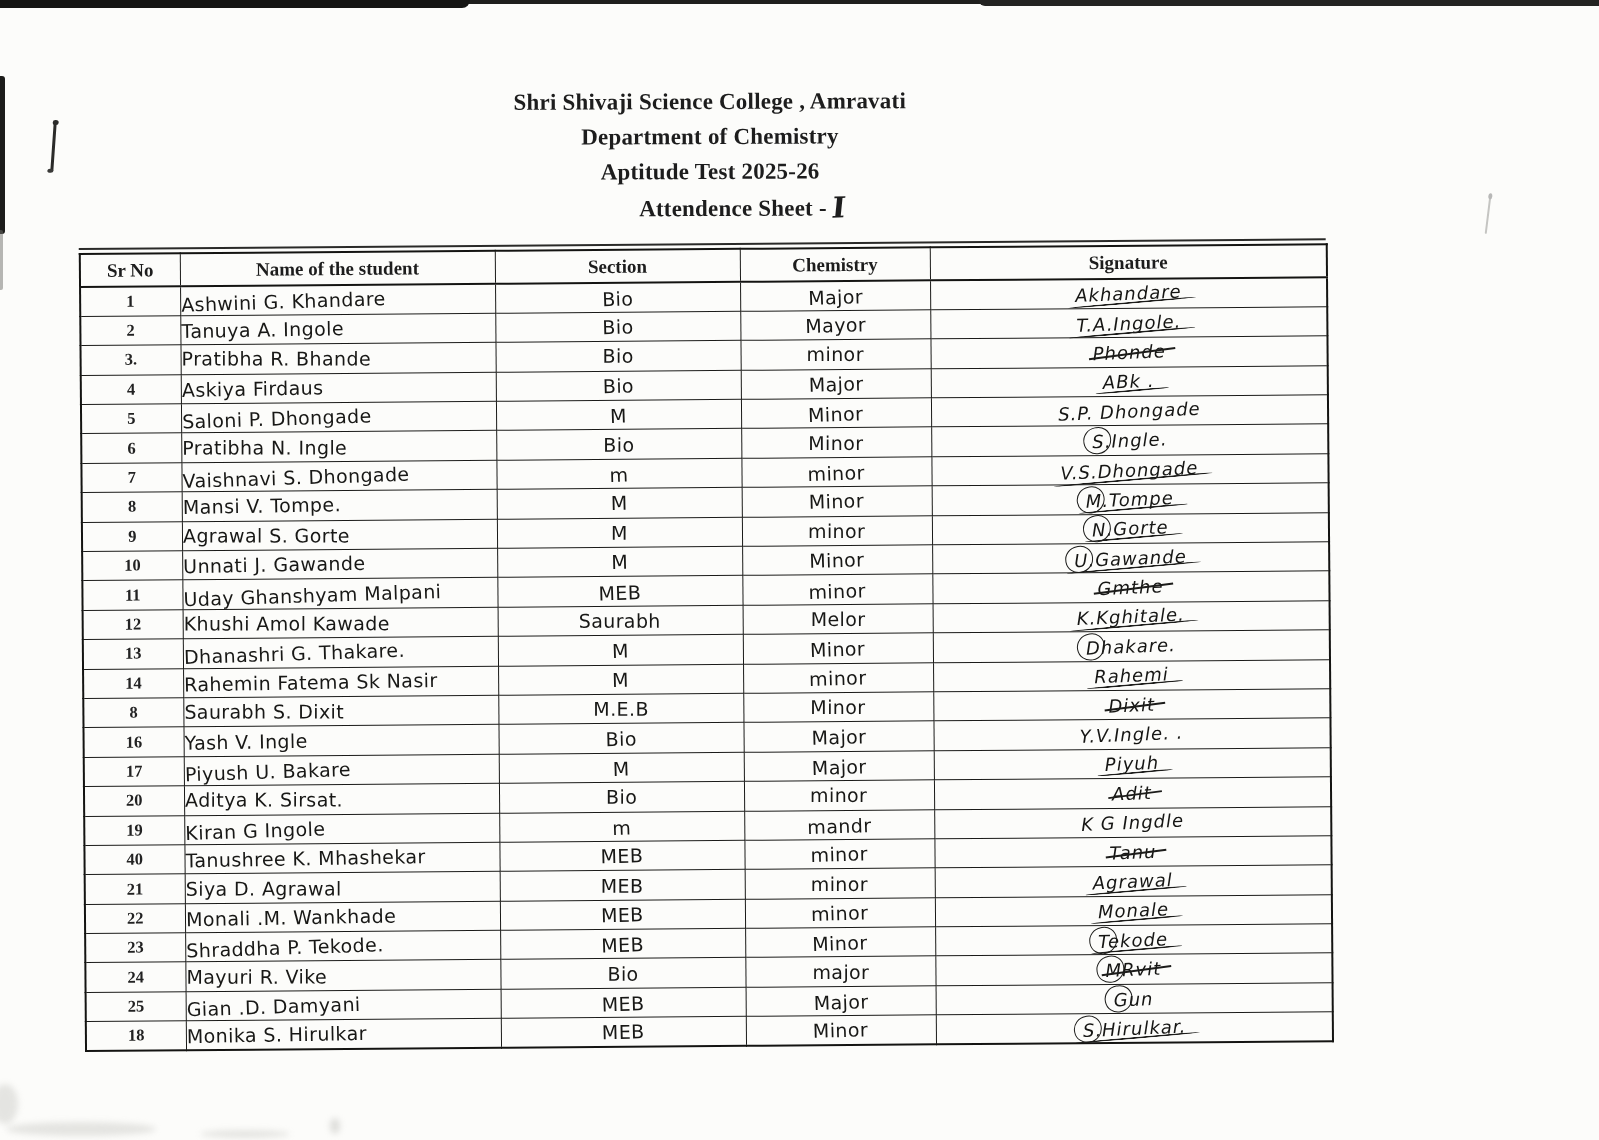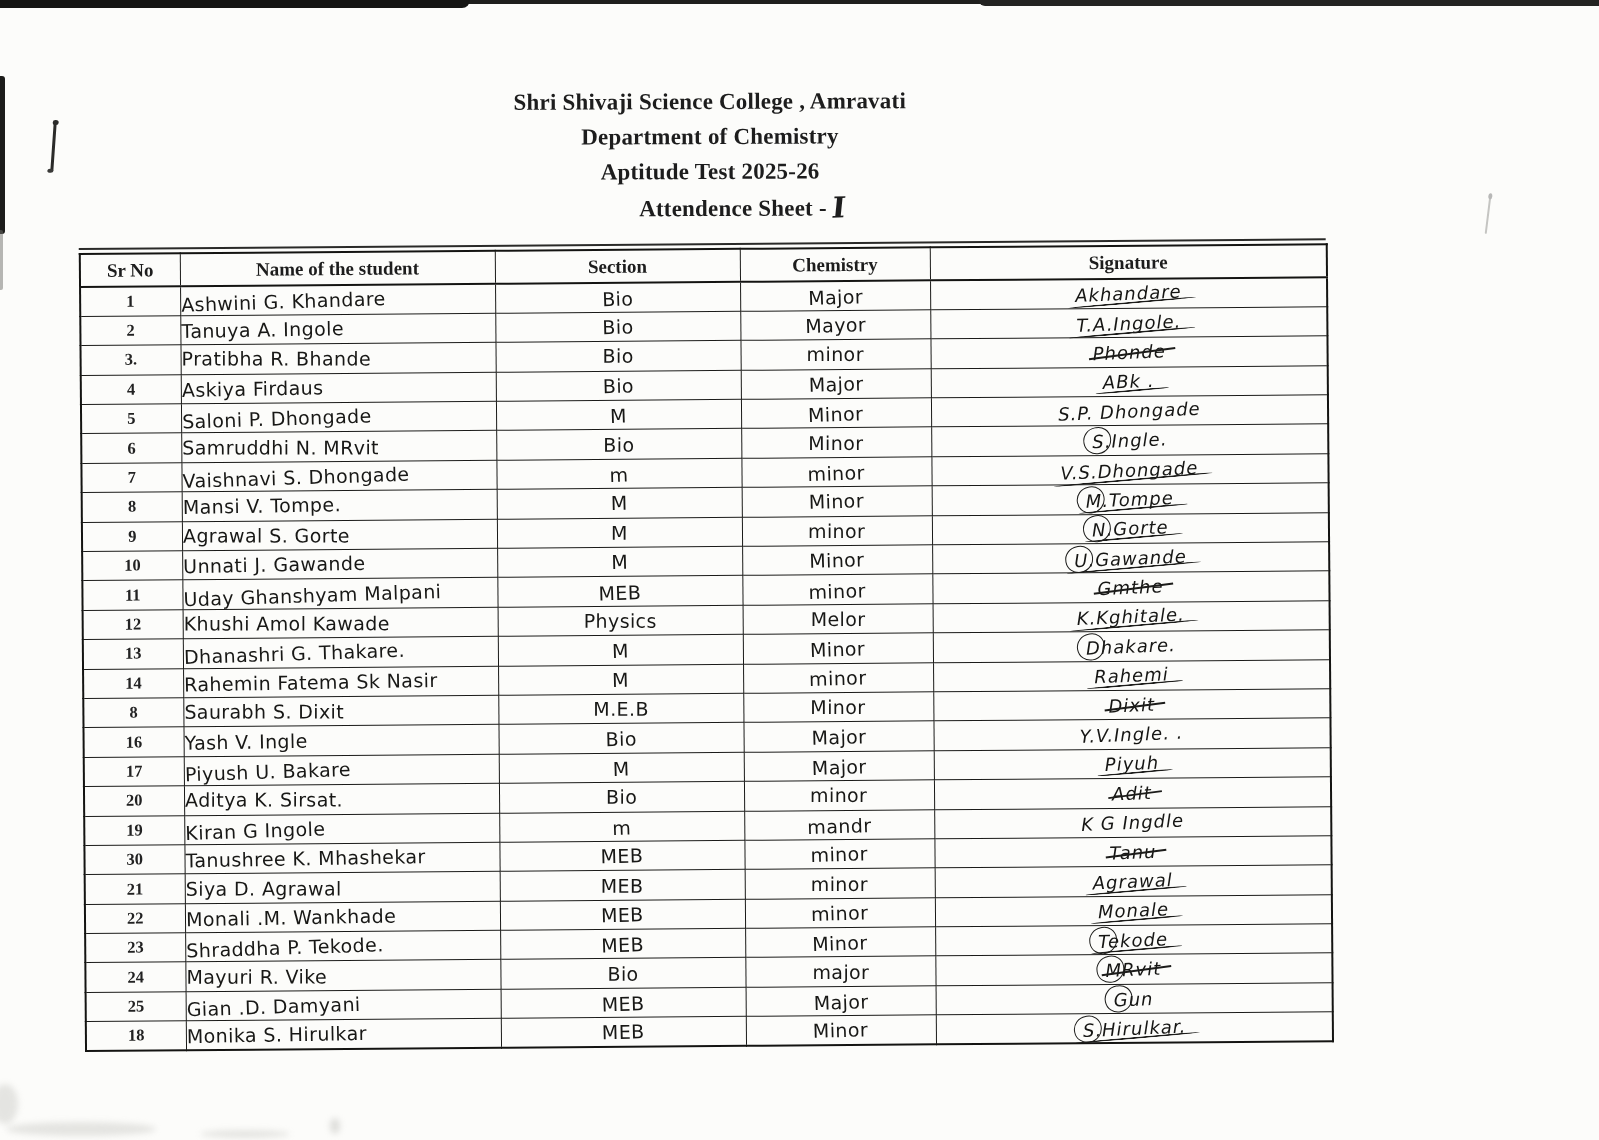--- a/index.html
+++ b/index.html
@@ -169,21 +169,21 @@
           </tr>
           <tr>
             <td class="cell-sr"><span>5</span></td>
             <td class="cell-name hw"><span class="hw-t">Saloni P. Dhongade</span></td>
             <td class="cell-sec hw"><span class="hw-t">M</span></td>
             <td class="cell-chem hw"><span class="hw-t">Minor</span></td>
             <td class="cell-sig"><span class="sig"><span>S.P. Dhongade</span></span></td>
           </tr>
           <tr>
             <td class="cell-sr"><span>6</span></td>
-            <td class="cell-name hw"><span class="hw-t">Samruddhi N. MRvit</span></td>
+            <td class="cell-name hw"><span class="hw-t">Pratibha N. Ingle</span></td>
             <td class="cell-sec hw"><span class="hw-t">Bio</span></td>
             <td class="cell-chem hw"><span class="hw-t">Minor</span></td>
             <td class="cell-sig"><span class="sig deco-circle"><span class="ring"></span><span>S.Ingle.</span></span></td>
           </tr>
           <tr>
             <td class="cell-sr"><span>7</span></td>
             <td class="cell-name hw"><span class="hw-t">Vaishnavi S. Dhongade</span></td>
             <td class="cell-sec hw"><span class="hw-t">m</span></td>
             <td class="cell-chem hw"><span class="hw-t">minor</span></td>
             <td class="cell-sig"><span class="sig deco-underline"><span>V.S.Dhongade</span></span></td>
@@ -212,21 +212,21 @@
           <tr>
             <td class="cell-sr"><span>11</span></td>
             <td class="cell-name hw"><span class="hw-t">Uday Ghanshyam Malpani</span></td>
             <td class="cell-sec hw"><span class="hw-t">MEB</span></td>
             <td class="cell-chem hw"><span class="hw-t">minor</span></td>
             <td class="cell-sig"><span class="sig deco-strike"><span>Gmthe</span></span></td>
           </tr>
           <tr>
             <td class="cell-sr"><span>12</span></td>
             <td class="cell-name hw"><span class="hw-t">Khushi Amol Kawade</span></td>
-            <td class="cell-sec hw"><span class="hw-t">Physics</span></td>
+            <td class="cell-sec hw"><span class="hw-t">Saurabh</span></td>
             <td class="cell-chem hw"><span class="hw-t">Melor</span></td>
             <td class="cell-sig"><span class="sig deco-underline"><span>K.Kghitale.</span></span></td>
           </tr>
           <tr>
             <td class="cell-sr"><span>13</span></td>
             <td class="cell-name hw"><span class="hw-t">Dhanashri G. Thakare.</span></td>
             <td class="cell-sec hw"><span class="hw-t">M</span></td>
             <td class="cell-chem hw"><span class="hw-t">Minor</span></td>
             <td class="cell-sig"><span class="sig deco-circle"><span class="ring"></span><span>Dhakare.</span></span></td>
           </tr>
@@ -266,21 +266,21 @@
             <td class="cell-sig"><span class="sig deco-strike"><span>Adit</span></span></td>
           </tr>
           <tr>
             <td class="cell-sr"><span>19</span></td>
             <td class="cell-name hw"><span class="hw-t">Kiran G Ingole</span></td>
             <td class="cell-sec hw"><span class="hw-t">m</span></td>
             <td class="cell-chem hw"><span class="hw-t">mandr</span></td>
             <td class="cell-sig"><span class="sig"><span>K G Ingdle</span></span></td>
           </tr>
           <tr>
-            <td class="cell-sr"><span>30</span></td>
+            <td class="cell-sr"><span>40</span></td>
             <td class="cell-name hw"><span class="hw-t">Tanushree K. Mhashekar</span></td>
             <td class="cell-sec hw"><span class="hw-t">MEB</span></td>
             <td class="cell-chem hw"><span class="hw-t">minor</span></td>
             <td class="cell-sig"><span class="sig deco-strike"><span>Tanu</span></span></td>
           </tr>
           <tr>
             <td class="cell-sr"><span>21</span></td>
             <td class="cell-name hw"><span class="hw-t">Siya D. Agrawal</span></td>
             <td class="cell-sec hw"><span class="hw-t">MEB</span></td>
             <td class="cell-chem hw"><span class="hw-t">minor</span></td>

